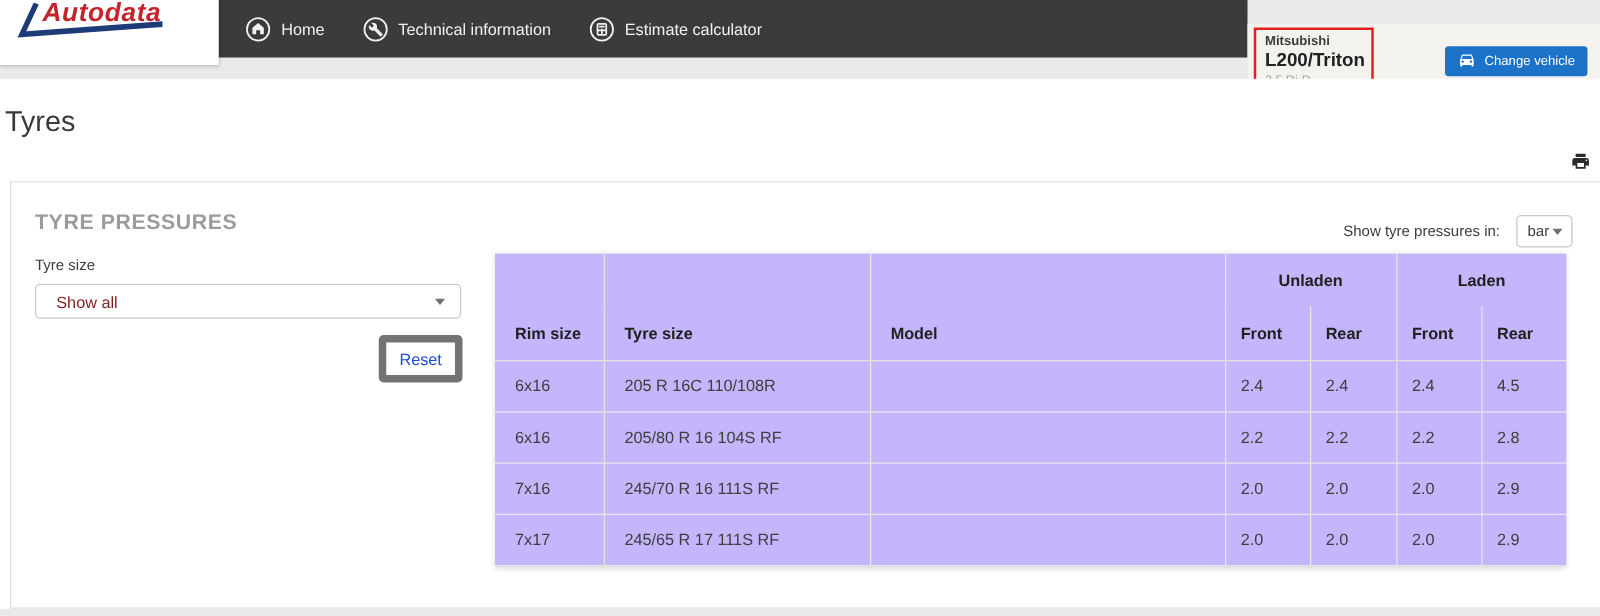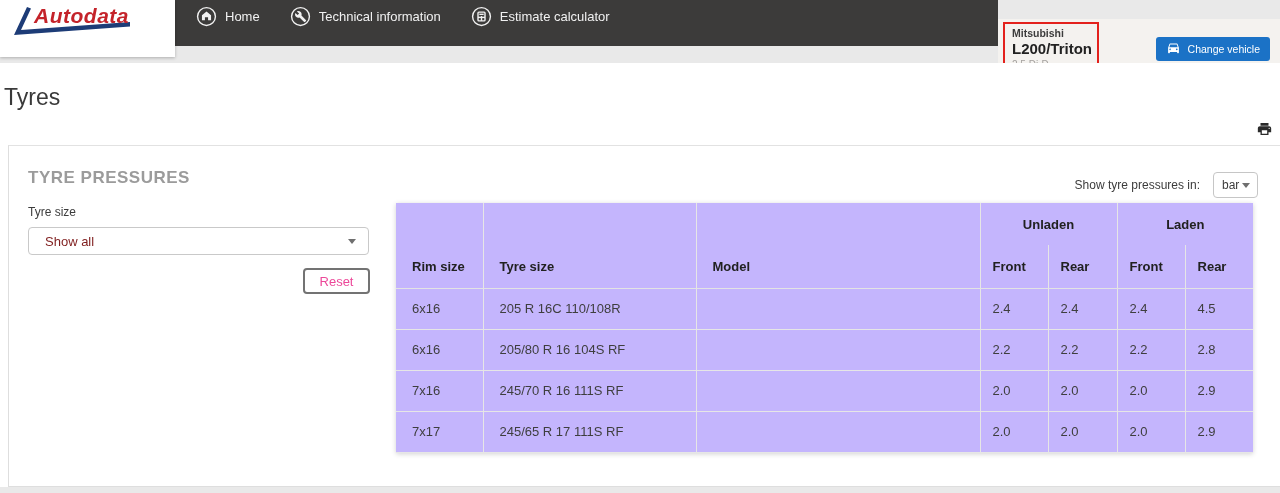--- a/index.html
+++ b/index.html
@@ -7,21 +7,21 @@
   body {
     position:relative;
     font-family:"Liberation Sans", sans-serif;
     background:#e9e9e9;
     overflow:hidden;
     color:#3c3c3c;
   }
 
   
   .topbar { position:absolute; top:0; left:0; width:1280px; height:63px; display:flex; }
-  .topbar-dark { width:998px; height:46px; background:#3c3b3a; display:flex; align-items:flex-start; }
+  .topbar-dark { width:998px; height:46px; background:#3c3b3a; display:flex; align-items:center; }
   .topbar-light { flex:1; height:63px; background:#f4f2ef; position:relative;margin-top:19px; }
 
   .logo-box {
     width:175px; height:57px; background:#ffffff; position:relative; flex:none;
     box-shadow:0 1px 3px rgba(0,0,0,.25); cursor:pointer;
   }
   .logo-swoosh { position:absolute; left:12px; top:7px; }
   .logo-text {
     position:absolute; left:34px; top:4px;
     font-size:21px; font-weight:bold; font-style:italic;
@@ -90,23 +90,23 @@
     padding:0 12px 0 16px; font-size:13px; color:#7f1d1d; cursor:pointer;
   }
 
   .caret {
     width:0; height:0;
     border-left:4px solid transparent; border-right:4px solid transparent;
     border-top:5px solid #6f6f6f;
   }
 
   .reset-btn {
-    position:absolute; left:294px; top:122px; width:67px; height:26px;
-    background:#fff; border:2px solid #737373; border-radius:4px;
-    color:#ec4899; font-size:13px; font-family:inherit; cursor:pointer;
+    position:absolute; left:294px; top:122px; width:67px; height:38px;
+    background:#fff; border:6px solid #737373; border-radius:4px;
+    color:#1d4ed8; font-size:13px; font-family:inherit; cursor:pointer;
   }
 
   
   .table-wrap {
     position:absolute; left:387px; top:57px; width:857px; background:#c4b5fd;
     box-shadow:0 1px 5px rgba(0,0,0,.18);
   }
   table { border-collapse:collapse; width:857px; table-layout:fixed; }
   th, td { text-align:left; font-size:13px; vertical-align:middle; }
   thead tr.group-row th { height:42px; }

